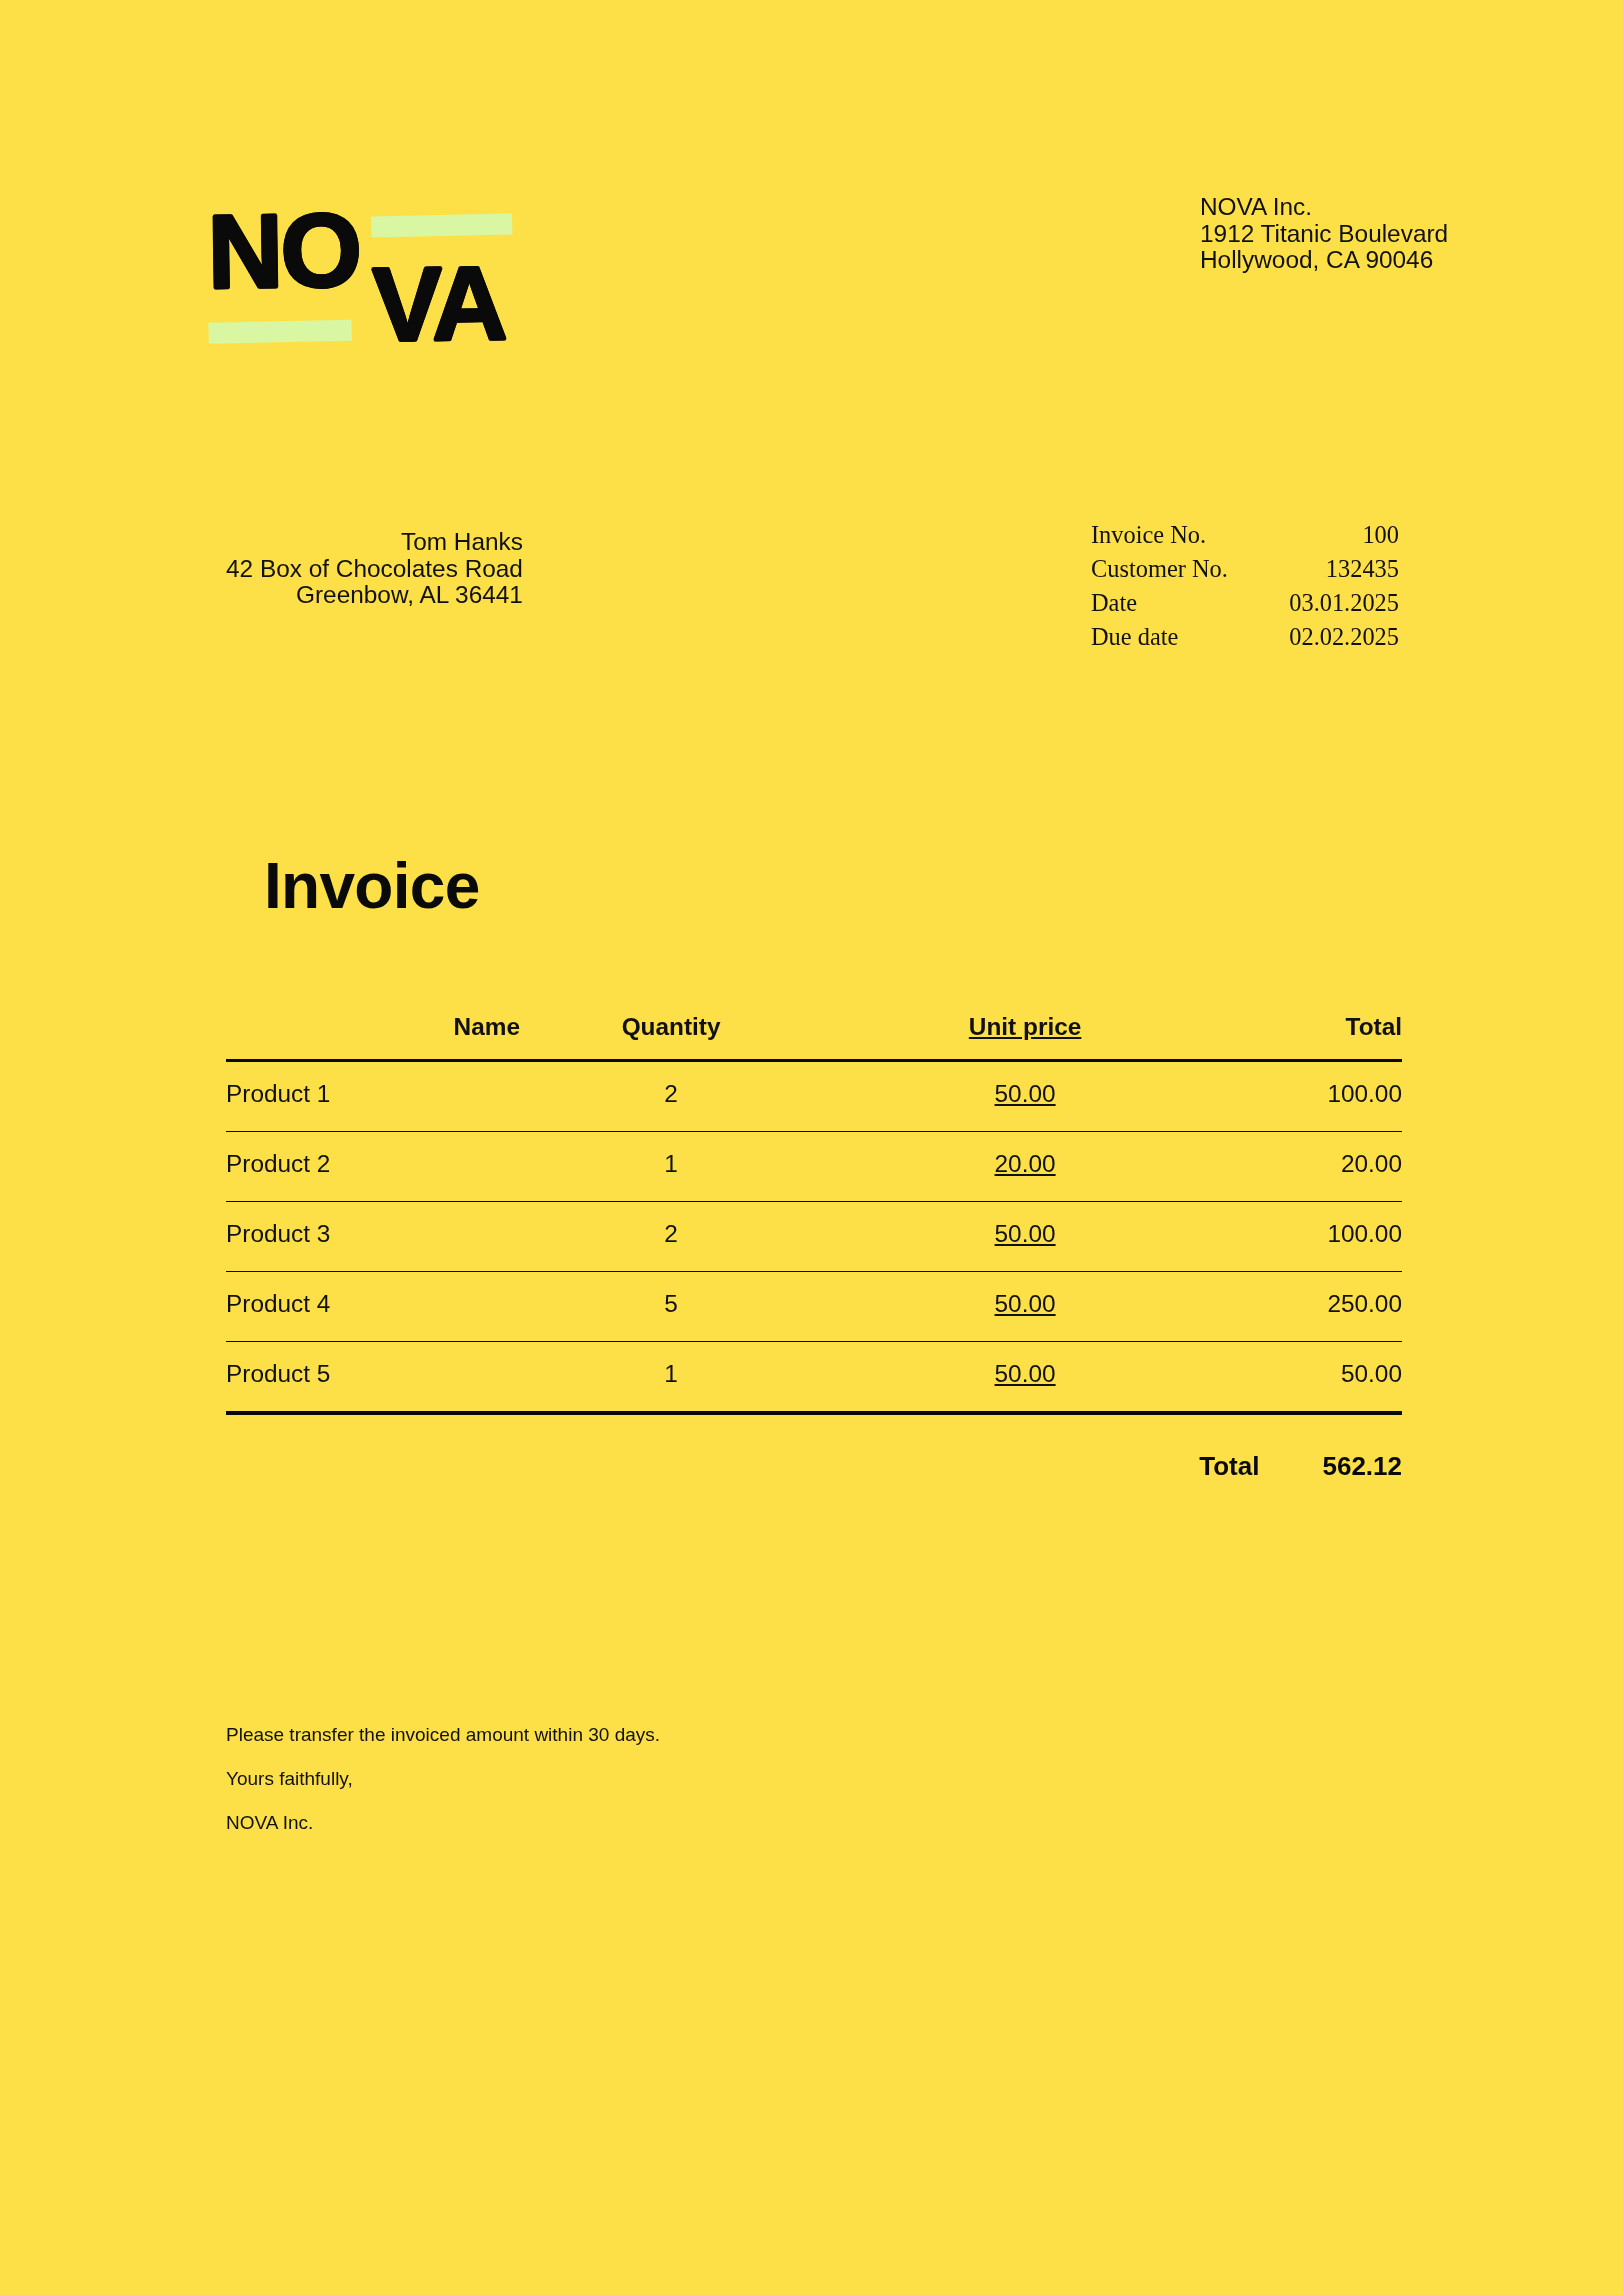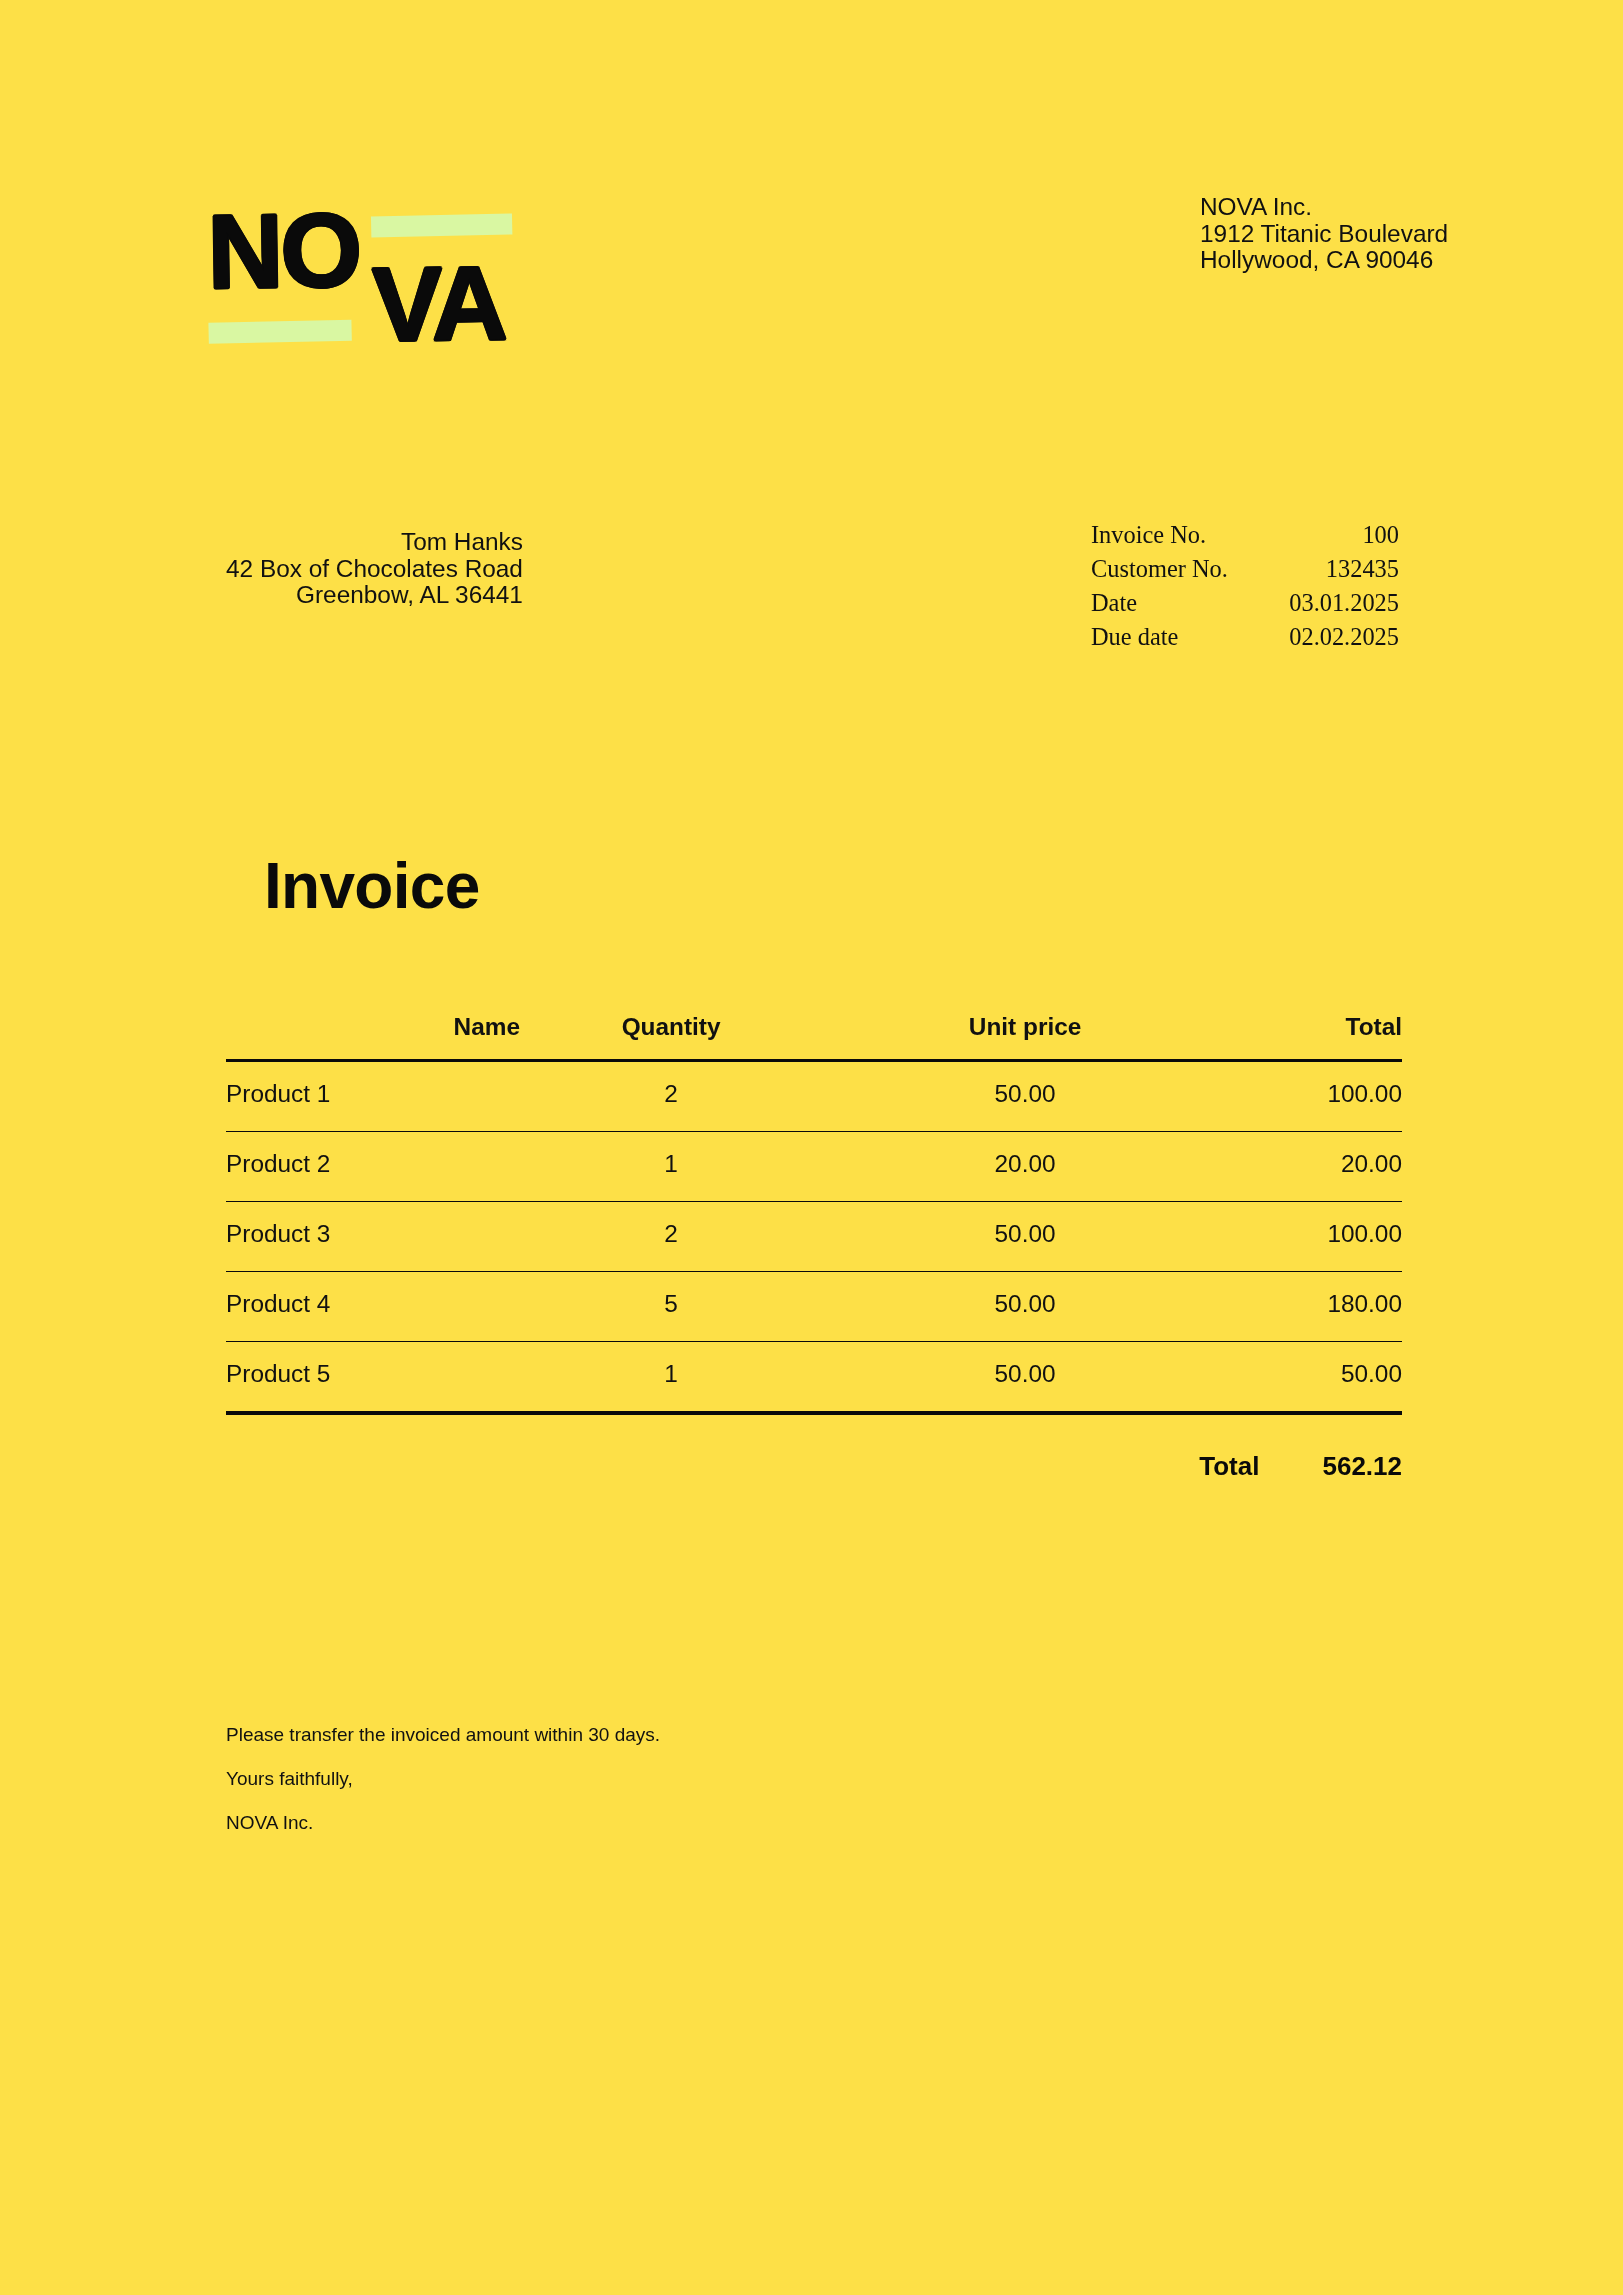--- a/index.html
+++ b/index.html
@@ -64,21 +64,21 @@
     font-weight: 700; text-align: right;
     padding: 8.6px 0 18.6px; line-height: 29px;
     border-bottom: 3.6px solid #0a0a0a;
   }
   .items td {
     padding: 17px 0 23px; line-height: 29px;
     border-bottom: 1.4px solid #0a0a0a;
   }
   .items tbody tr:last-child td { border-bottom: 4.3px solid #0a0a0a; }
   .items th.col-qty,  .items td.col-qty  { text-align: center; }
-  .items th.col-unit, .items td.col-unit { text-align: center; }
+  .items th.col-unit, .items td.col-unit { text-align: center; text-decoration: underline; }
   .items th.col-total,.items td.col-total{ text-align: right; }
 
   
   .summary {
     position: absolute; right: 222px; top: 1452px;
     display: flex; gap: 63px; align-items: baseline;
     font-size: 26px; line-height: 29px; font-weight: 700; color: #0a0a0a;
   }
 
   
@@ -163,21 +163,21 @@
       <tr>
         <td class="col-name">Product 3</td>
         <td class="col-qty">2</td>
         <td class="col-unit">50.00</td>
         <td class="col-total">100.00</td>
       </tr>
       <tr>
         <td class="col-name">Product 4</td>
         <td class="col-qty">5</td>
         <td class="col-unit">50.00</td>
-        <td class="col-total">180.00</td>
+        <td class="col-total">250.00</td>
       </tr>
       <tr>
         <td class="col-name">Product 5</td>
         <td class="col-qty">1</td>
         <td class="col-unit">50.00</td>
         <td class="col-total">50.00</td>
       </tr>
     </tbody>
   </table>
 

